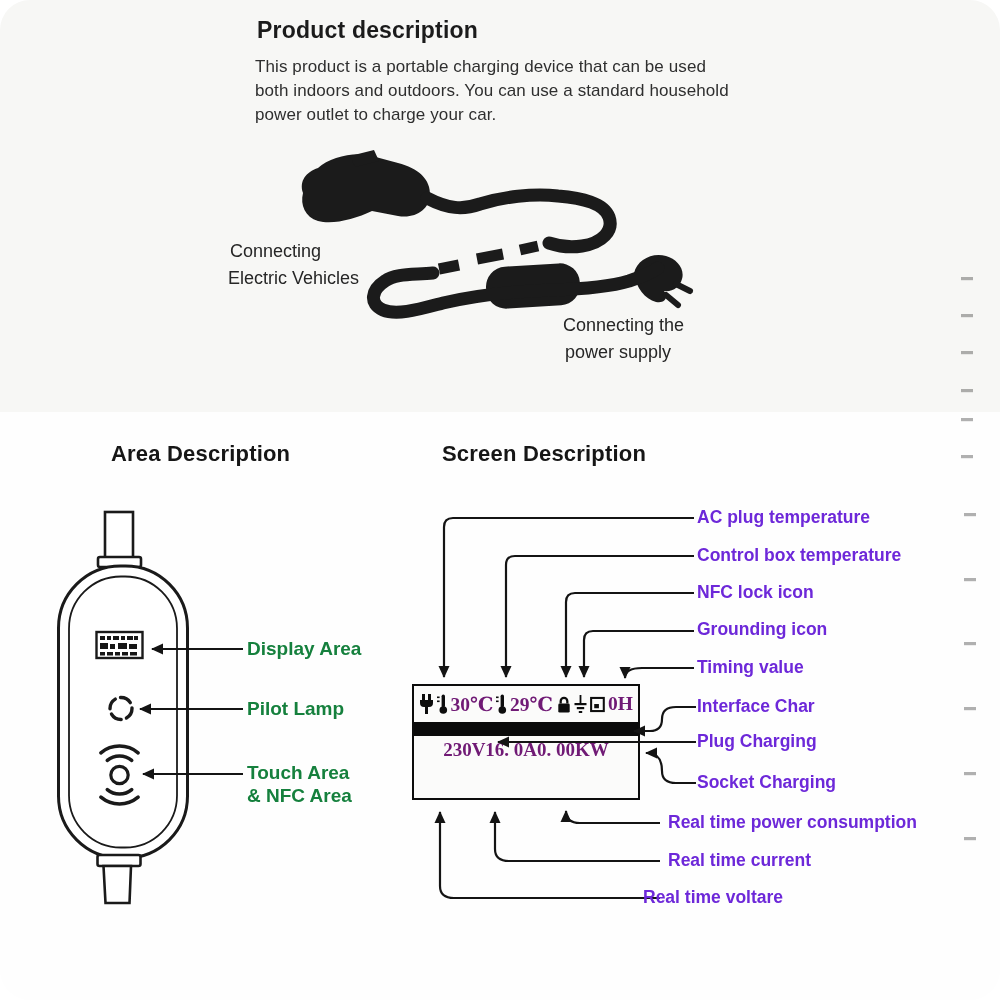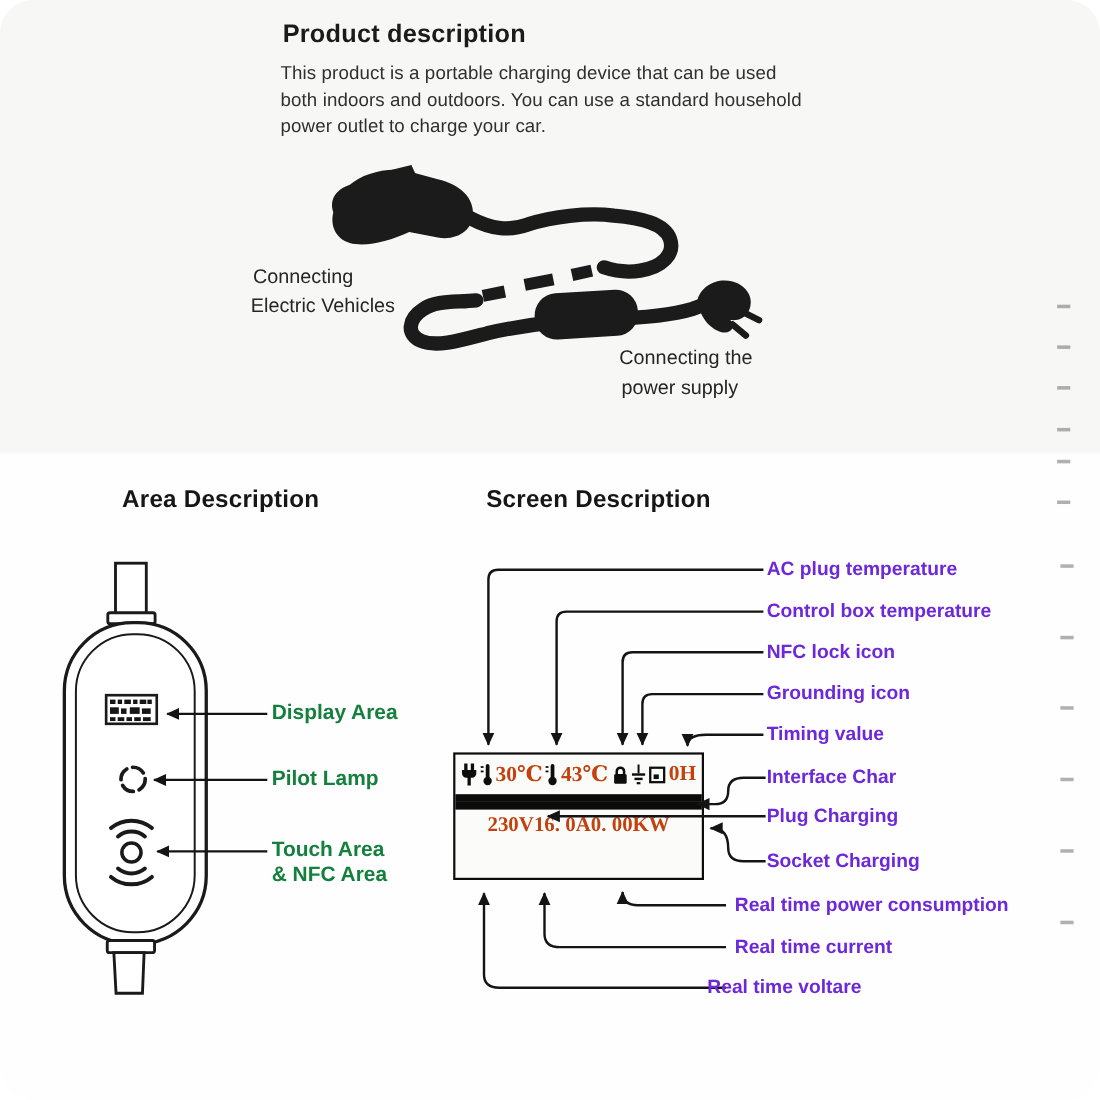--- a/index.html
+++ b/index.html
@@ -10,21 +10,21 @@
   .h1{font-size:23px;font-weight:700;color:#1b1b1b;letter-spacing:.2px;}
   .h2{font-size:22px;font-weight:700;color:#161616;letter-spacing:.2px;}
   .body-line{font-size:17px;font-weight:400;color:#2f2f2f;letter-spacing:.1px;}
   .cap{font-size:18px;font-weight:500;color:#262626;}
   .lbl{font-size:17.5px;font-weight:600;color:#6d28d9;}
   .area-lbl{font-size:19px;font-weight:600;color:#15803d;}
   svg{position:absolute;overflow:visible;}
   
   .lcd{position:absolute;left:412px;top:684px;width:228px;height:116px;box-sizing:border-box;
        border:2.5px solid #0c0c0c;background:#fbfbfa;z-index:1;}
-  .lcd-t{font-family:"Liberation Serif","DejaVu Serif",serif;font-weight:700;color:#c2410c;}
+  .lcd-t{font-family:"Liberation Serif","DejaVu Serif",serif;font-weight:700;color:#701a75;}
   .lcd-row1{height:36px;display:flex;align-items:center;justify-content:space-between;
             padding:0 5px;font-size:19.5px;}
   .lcd-bar{height:7px;background:#0b0b0b;}
   .lcd-row2{position:relative;height:35px;}
   .lcd-big{position:absolute;left:9px;top:-5px;font-size:37px;letter-spacing:-1px;}
   .lcd-timer{position:absolute;right:8px;top:-2px;font-size:19px;letter-spacing:.5px;}
   .lcd-energy{position:absolute;right:5px;bottom:-2px;font-size:19px;}
   .lcd-row3{height:28px;display:flex;align-items:center;justify-content:center;
             padding:0 13px;font-size:19px;}
   .ico{display:inline-flex;align-items:center;}
@@ -134,21 +134,21 @@
       </span>
       <span class="lcd-t">30℃</span>
       <span class="ico">
         <svg width="11" height="20" viewBox="0 0 11 20" fill="#0d0d0d">
           <rect x="0" y="2.5" width="2.6" height="1.6"></rect>
             <rect x="0" y="6.5" width="2.6" height="1.6"></rect>
           <rect x="4.6" y="0.5" width="3.4" height="13" rx="1.7"></rect>
             <circle cx="6.3" cy="16" r="3.8"></circle>
         </svg>
       </span>
-      <span class="lcd-t">43℃</span>
+      <span class="lcd-t">29℃</span>
       <span class="ico">
         <svg width="16" height="19" viewBox="0 0 16 20">
           <path d="M4.5,9 V6.5 a3.5,3.5 0 0 1 7,0 V9" fill="none" stroke="#0d0d0d" stroke-width="2.4"></path>
           <rect x="2" y="9" width="12" height="9.5" rx="1.5" fill="#0d0d0d"></rect>
         </svg>
       </span>
       <span class="ico">
         <svg width="13" height="19" viewBox="0 0 13 19" fill="#0d0d0d">
           <rect x="5.6" y="0" width="1.8" height="8"></rect>
             <rect x="0.5" y="8" width="12" height="2.2"></rect>

